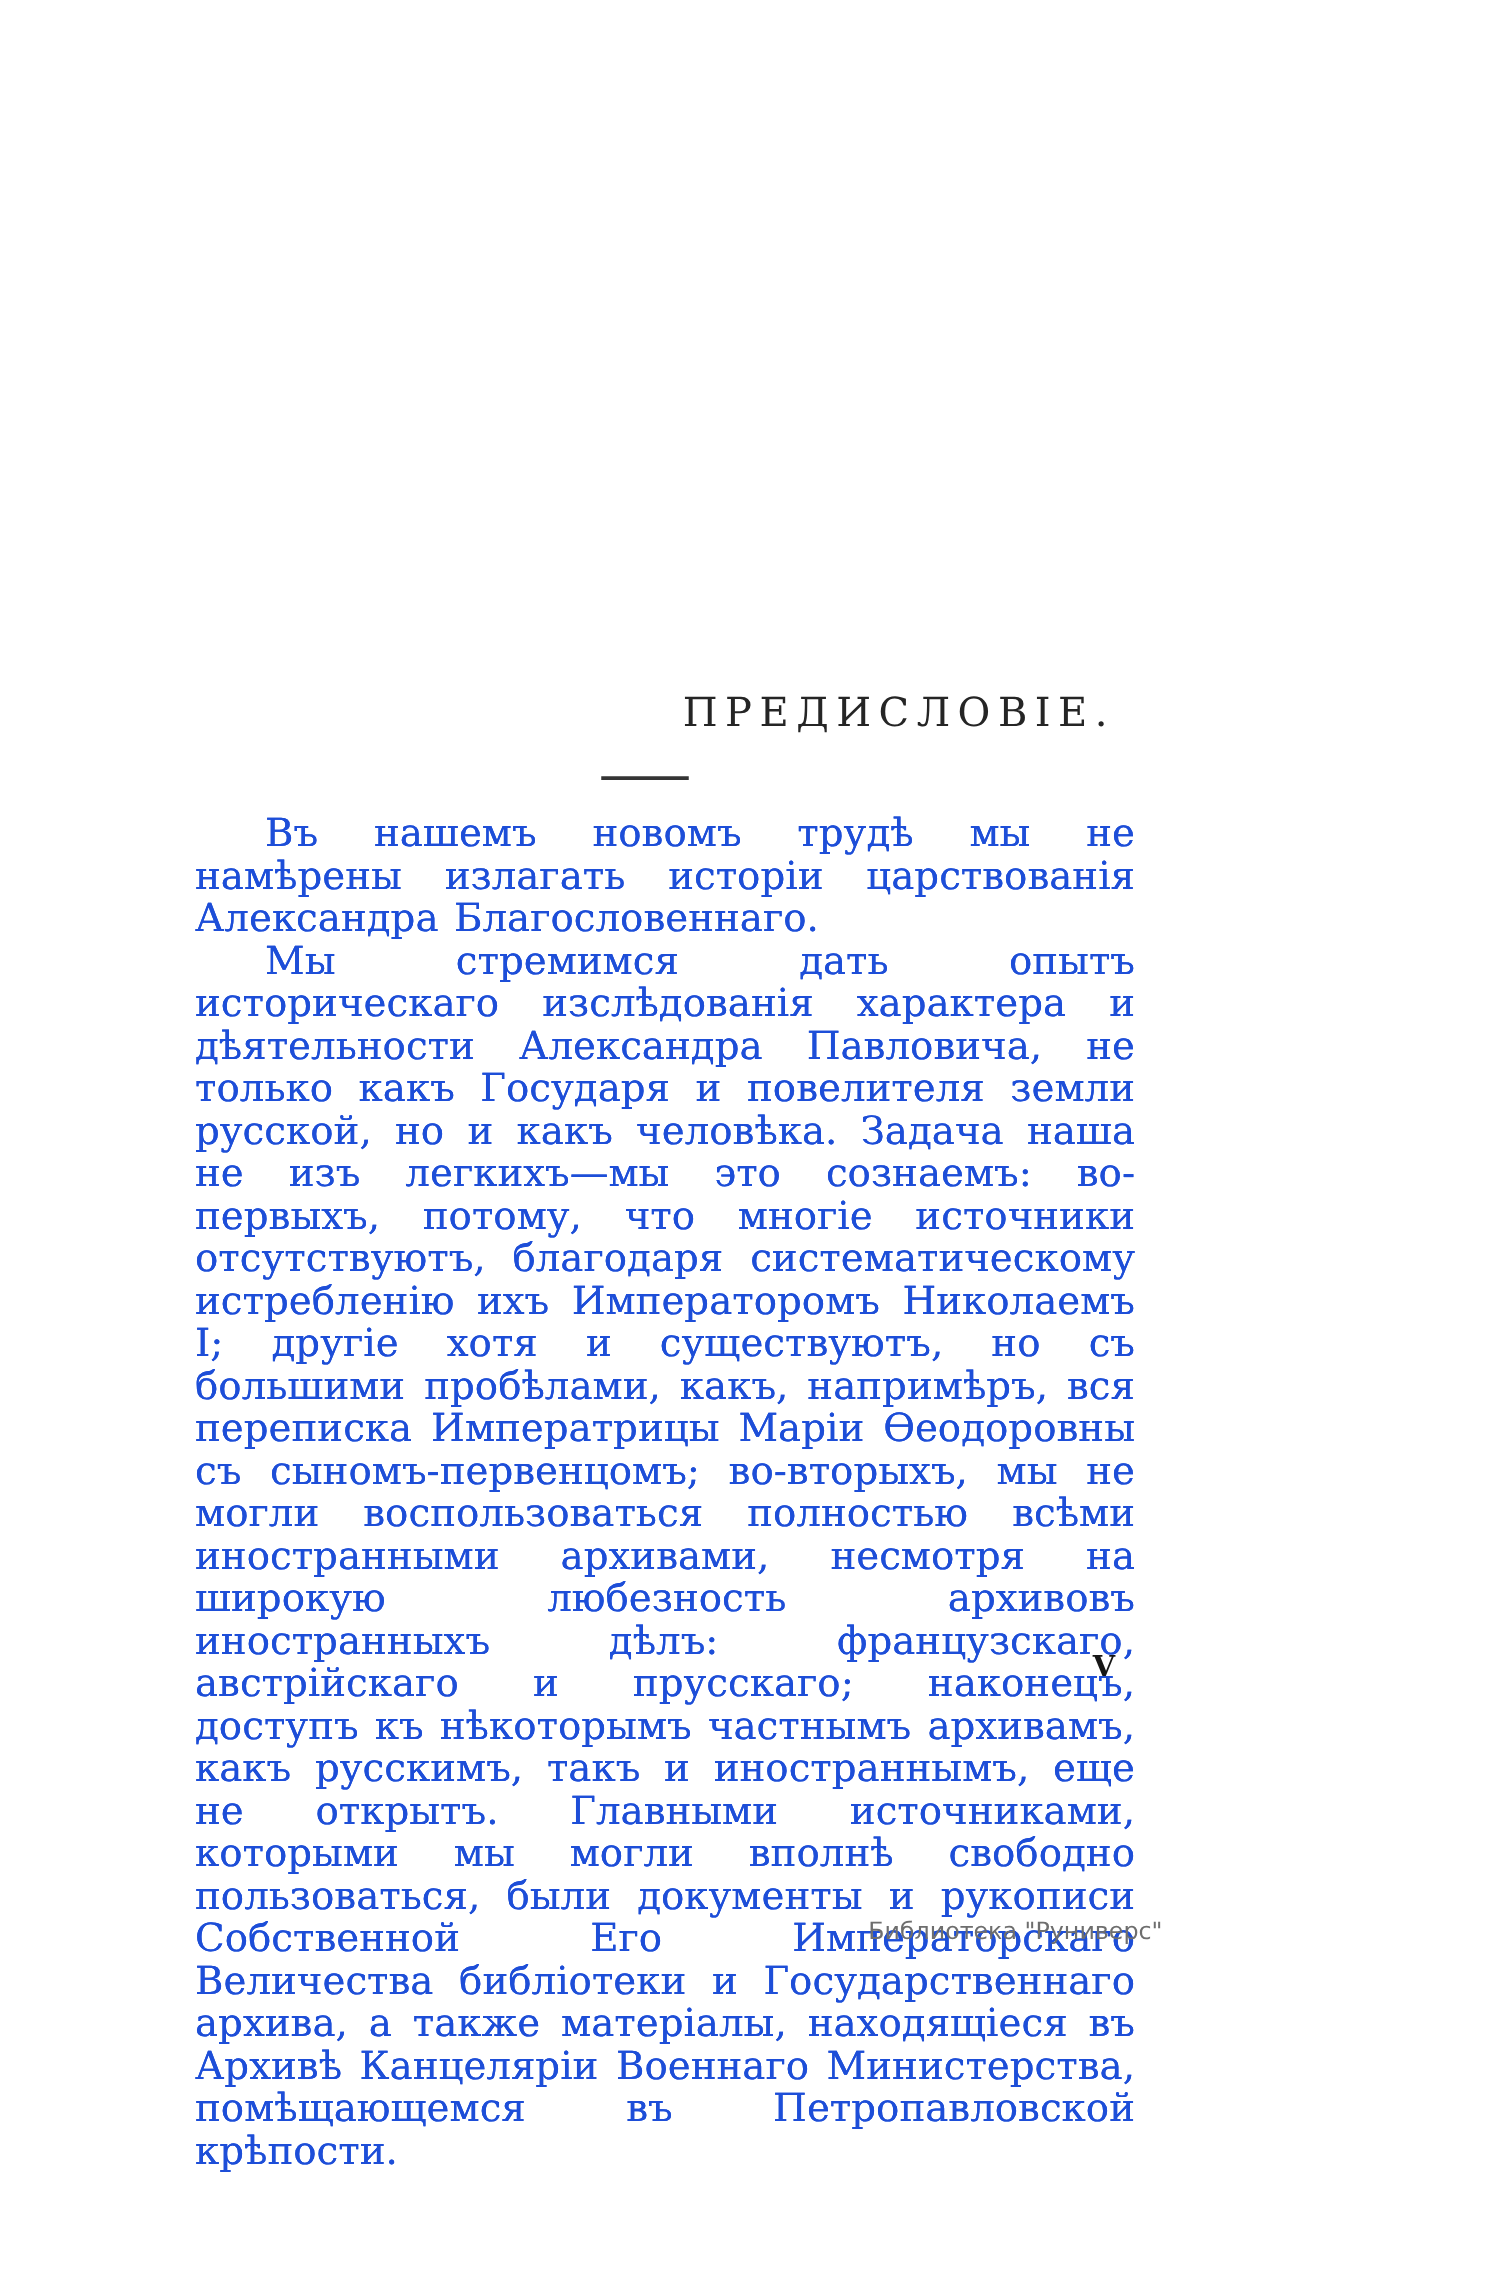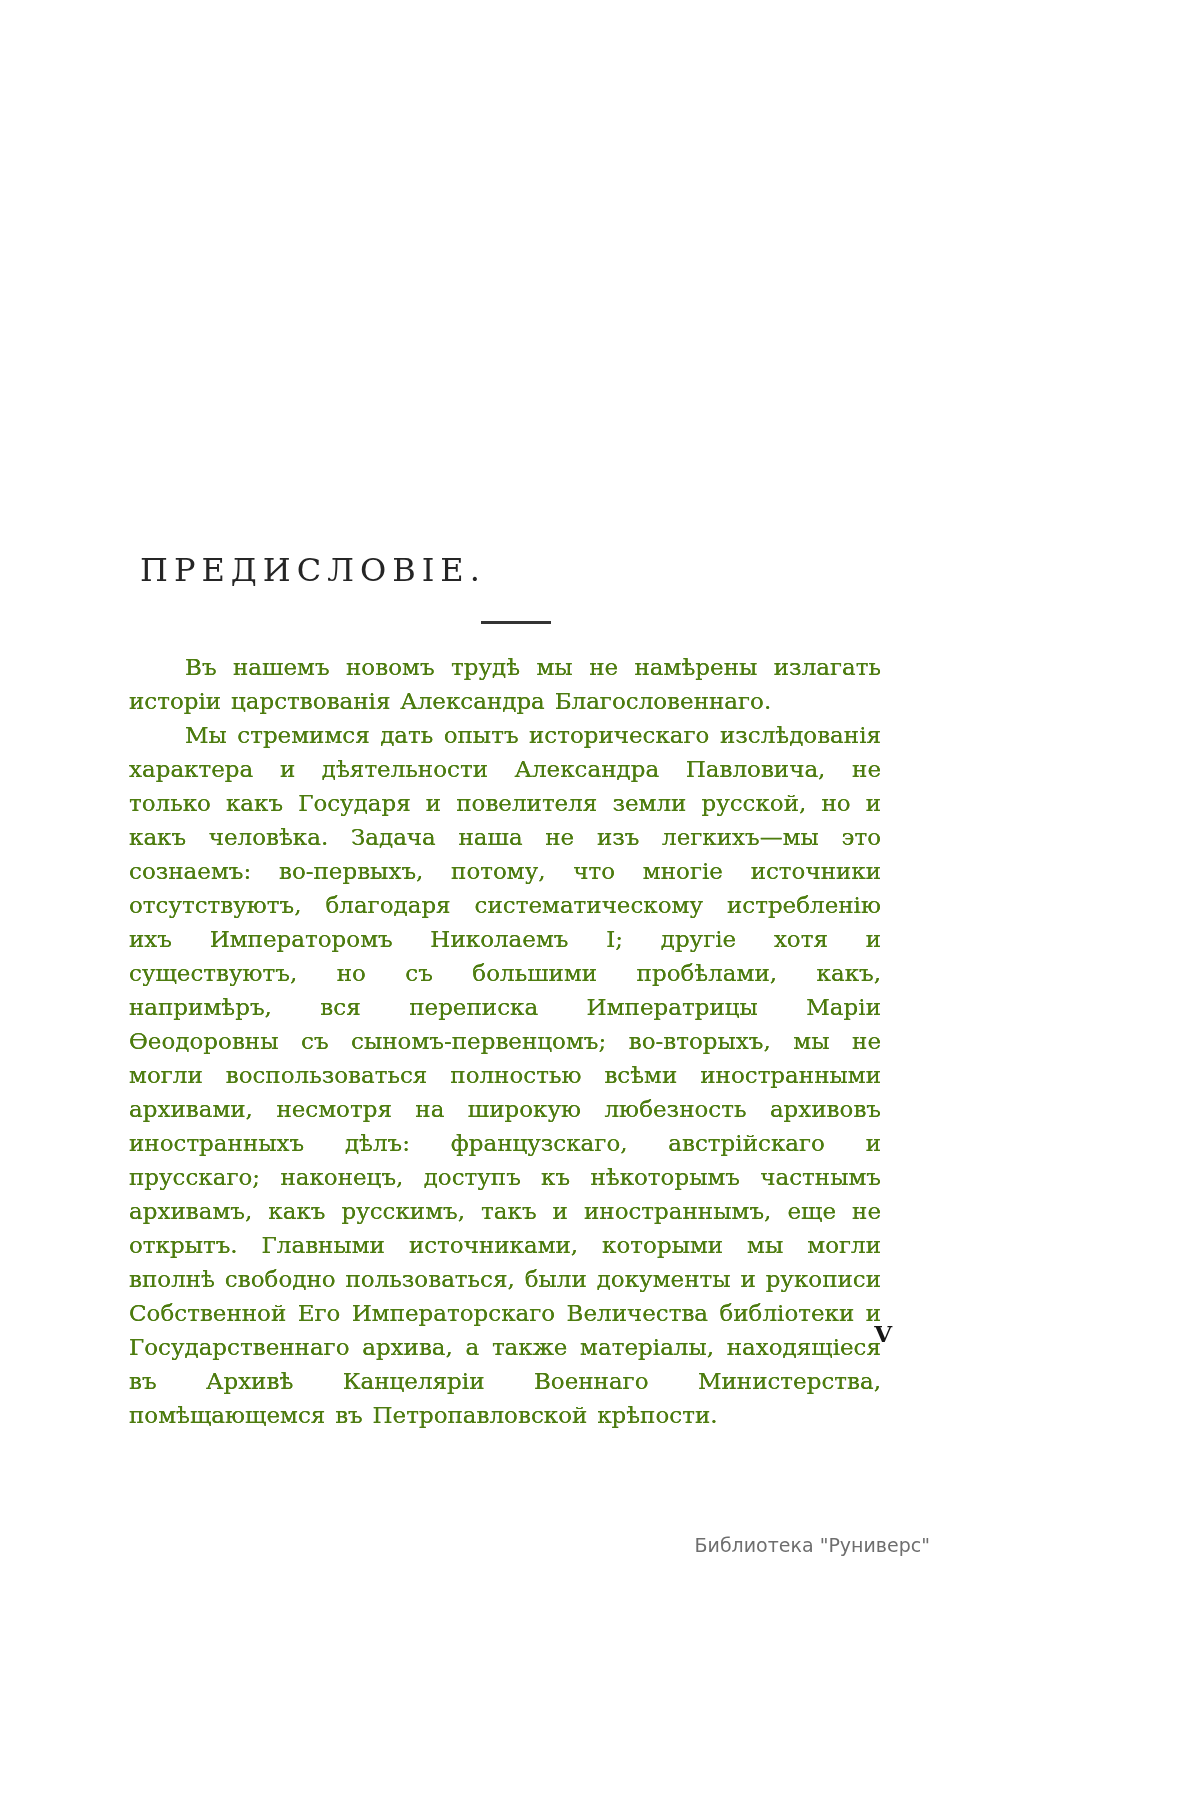--- a/index.html
+++ b/index.html
@@ -17,44 +17,44 @@
     position: absolute;
     inset: 0;
     background: #ffffff;
   }
   .chapter-title {
     position: absolute;
     top: 551px;
     left: 140px;
     width: 752px;
     margin: 0;
-    text-align: left;
+    text-align: right;
     font-size: 32px;
     font-weight: 400;
     letter-spacing: 6px;
     color: #252525;
     white-space: nowrap;
   }
   .title-divider {
     position: absolute;
     top: 621px;
     left: 481px;
     width: 70px;
     height: 0;
     border-top: 3px solid #343434;
   }
   .body-text {
     position: absolute;
     top: 650px;
-    left: 129px;
+    left: 156px;
     width: 752px;
-    font-size: 23px;
+    font-size: 31px;
     line-height: 34px;
     text-align: justify;
-    color: #4d7c0f;
+    color: #1d4ed8;
     word-spacing: 2.5px;
     text-shadow: 0 0 0.4px currentColor;
   }
   .body-text p {
     margin: 0;
     text-indent: 56px;
   }
   .page-number {
     position: absolute;
     top: 1320px;

